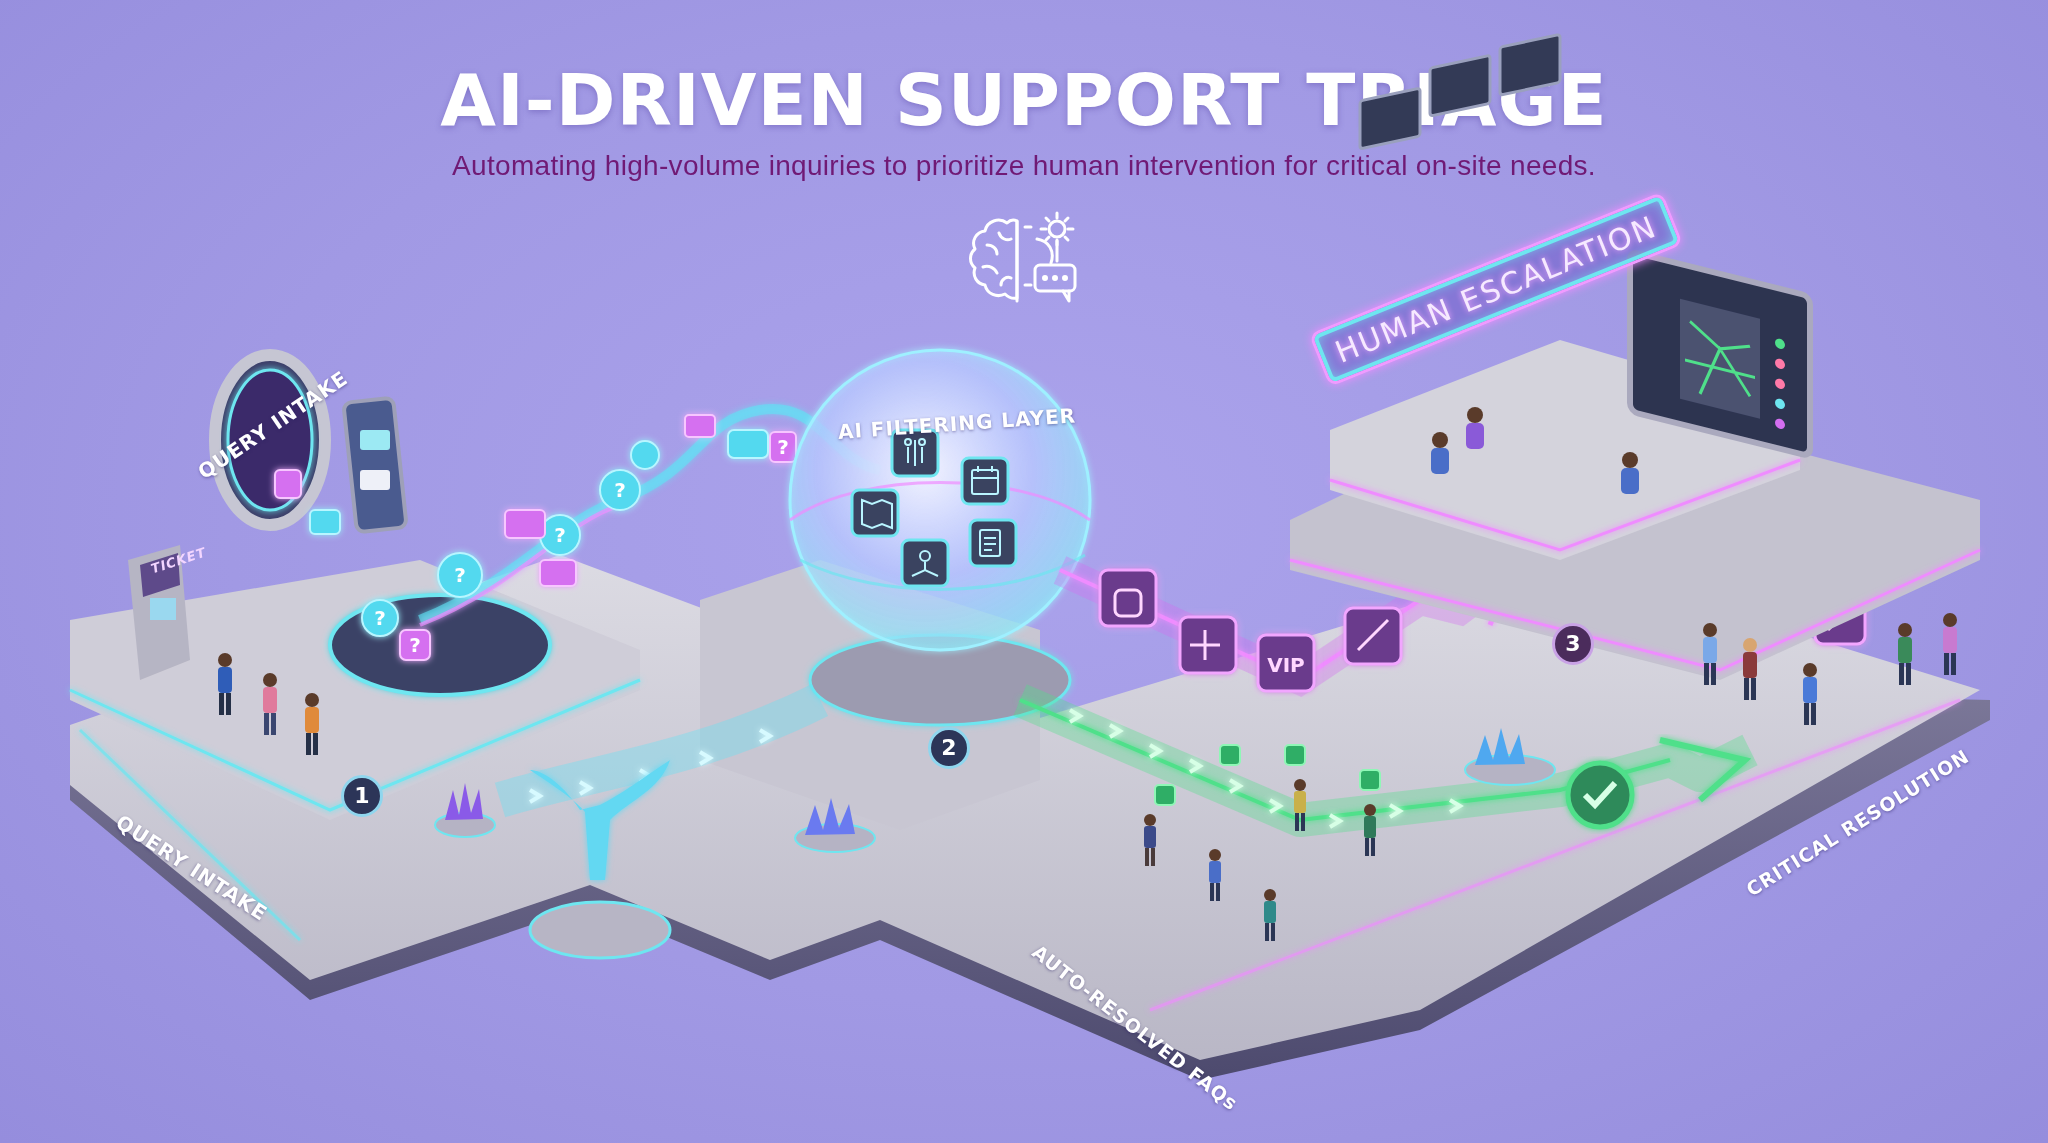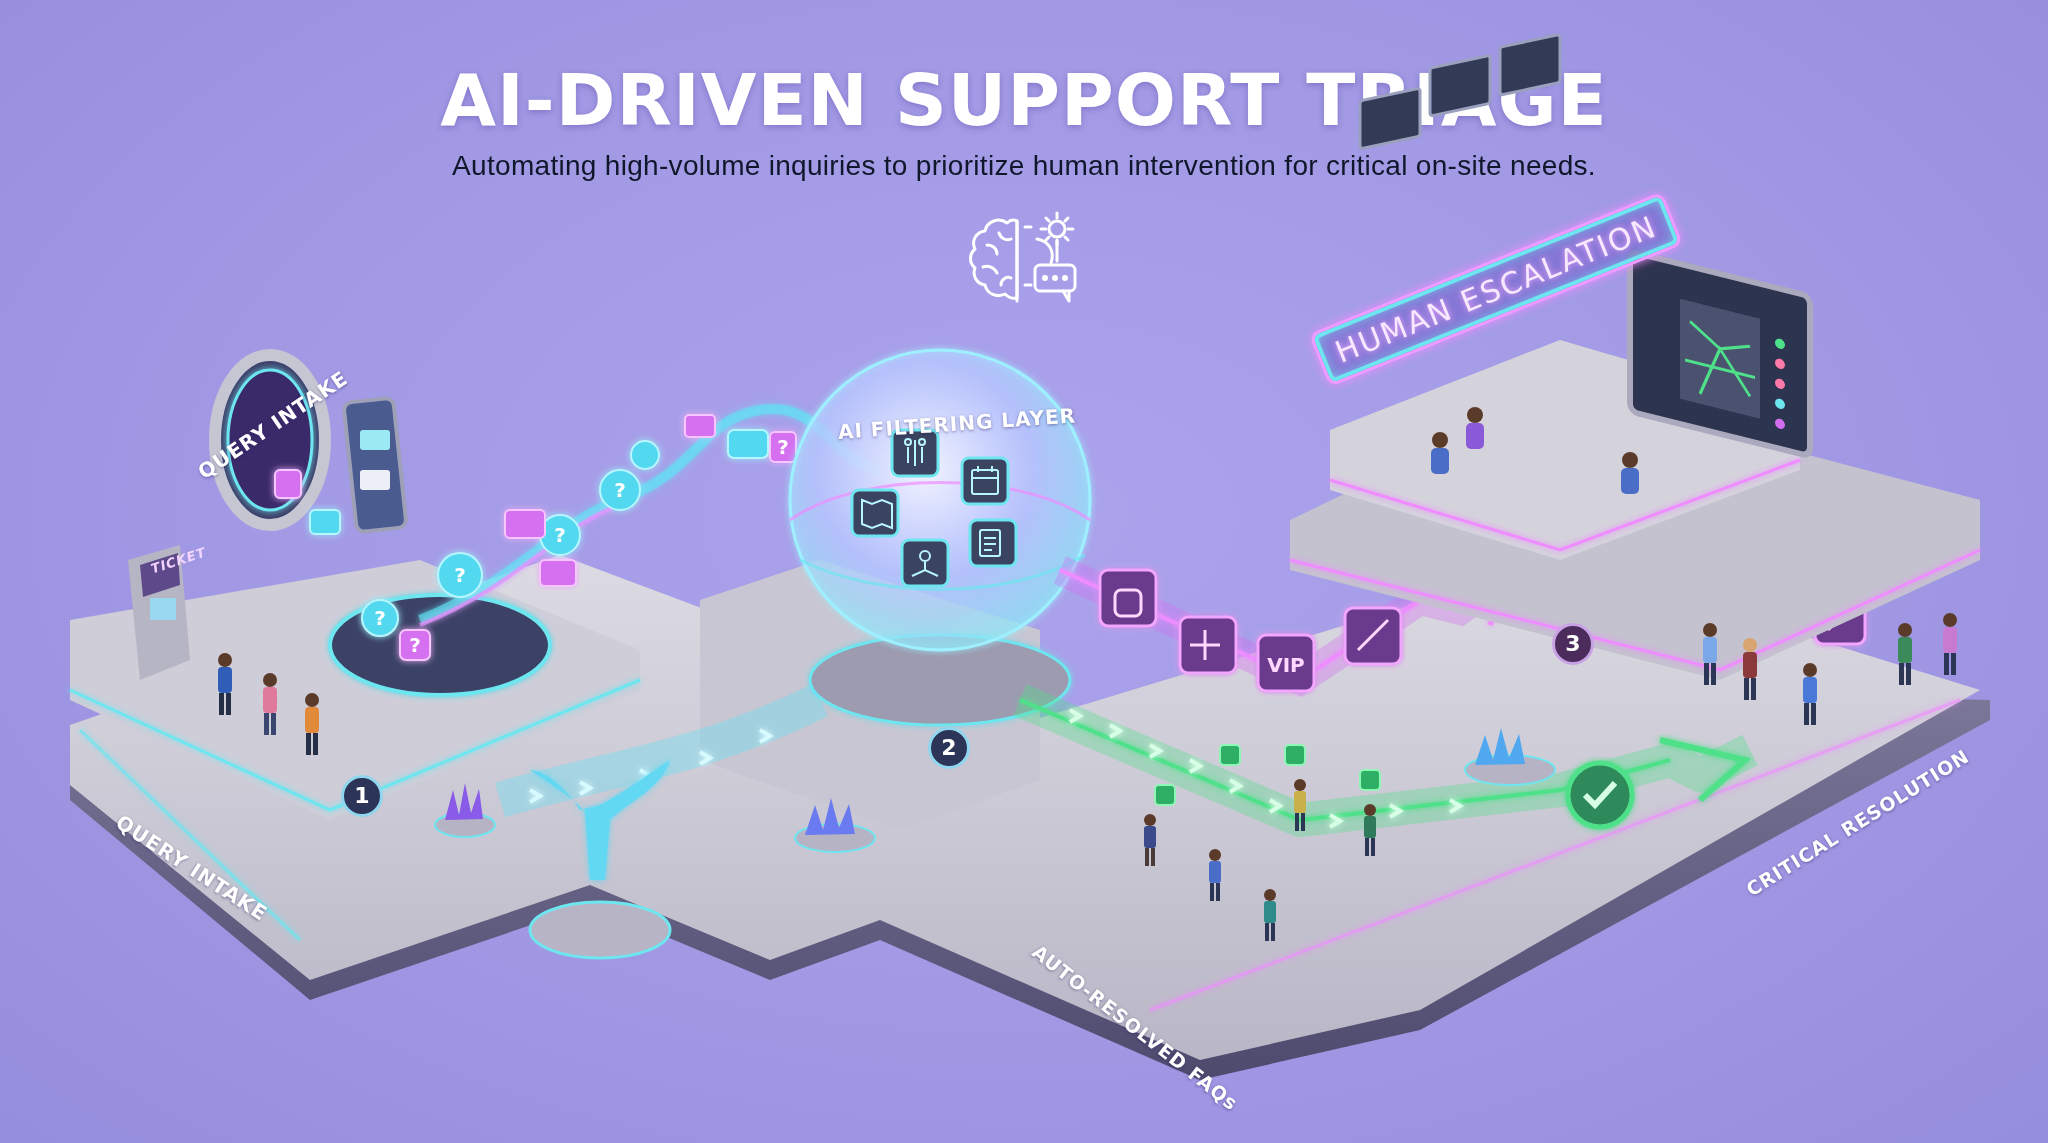--- a/index.html
+++ b/index.html
@@ -1,19 +1,19 @@
 <!DOCTYPE html>
 <html><head>
 <meta charset="utf-8">
 <style>
   html,body{margin:0;padding:0;}
   body{width:2048px;height:1143px;overflow:hidden;background:#a39be6;font-family:"Liberation Sans",sans-serif;position:relative;}
   .bg{position:absolute;inset:0;background:radial-gradient(ellipse at 50% 45%,#aba3ec 0%,#a199e4 55%,#958ddd 100%);}
   .title{position:absolute;left:0;width:2048px;top:58px;text-align:center;color:#fff;font-family:"DejaVu Sans",sans-serif;font-weight:bold;font-size:72px;letter-spacing:1px;text-shadow:0 2px 6px rgba(70,50,150,.35);}
-  .subtitle{position:absolute;left:0;width:2048px;top:150px;text-align:center;color:#0f172a;font-family:"Liberation Sans",sans-serif;font-size:28px;letter-spacing:.3px;}
+  .subtitle{position:absolute;left:0;width:2048px;top:150px;text-align:center;color:#701a75;font-family:"Liberation Sans",sans-serif;font-size:28px;letter-spacing:.3px;}
   .brain{position:absolute;left:965px;top:205px;width:120px;height:115px;}
   .scene{position:absolute;left:0;top:0;width:2048px;height:1143px;}
   .lbl{position:absolute;color:#fff;font-family:"DejaVu Sans",sans-serif;font-weight:bold;letter-spacing:1px;text-shadow:0 1px 3px rgba(40,30,100,.5);white-space:nowrap;transform-origin:left center;}
   .neon{position:absolute;color:#f6e9ff;font-family:"DejaVu Sans",sans-serif;font-size:30px;letter-spacing:2px;padding:8px 16px;border:3px solid #f09bff;border-radius:10px;box-shadow:0 0 10px #ef8cff,inset 0 0 0 4px #6ee6f0,inset 0 0 14px #6ee6f0;background:rgba(110,90,200,.55);transform:rotate(-22deg);transform-origin:left bottom;white-space:nowrap;text-shadow:0 0 6px #f7a8ff;}
   .step{position:absolute;width:36px;height:36px;border-radius:50%;color:#fff;font-family:"DejaVu Sans",sans-serif;font-weight:bold;font-size:22px;text-align:center;line-height:36px;}
   .s1,.s2{background:#2c3558;border:3px solid #8fd6ee;}
   .s3{background:#4b2c5c;border:3px solid #c9a2e6;}
   .kiosk-sign{position:absolute;left:150px;top:553px;font-family:"DejaVu Sans",sans-serif;font-weight:bold;font-style:italic;font-size:13px;color:#f3d6ff;transform:rotate(-18deg);letter-spacing:1px;}
 </style>
 </head>

